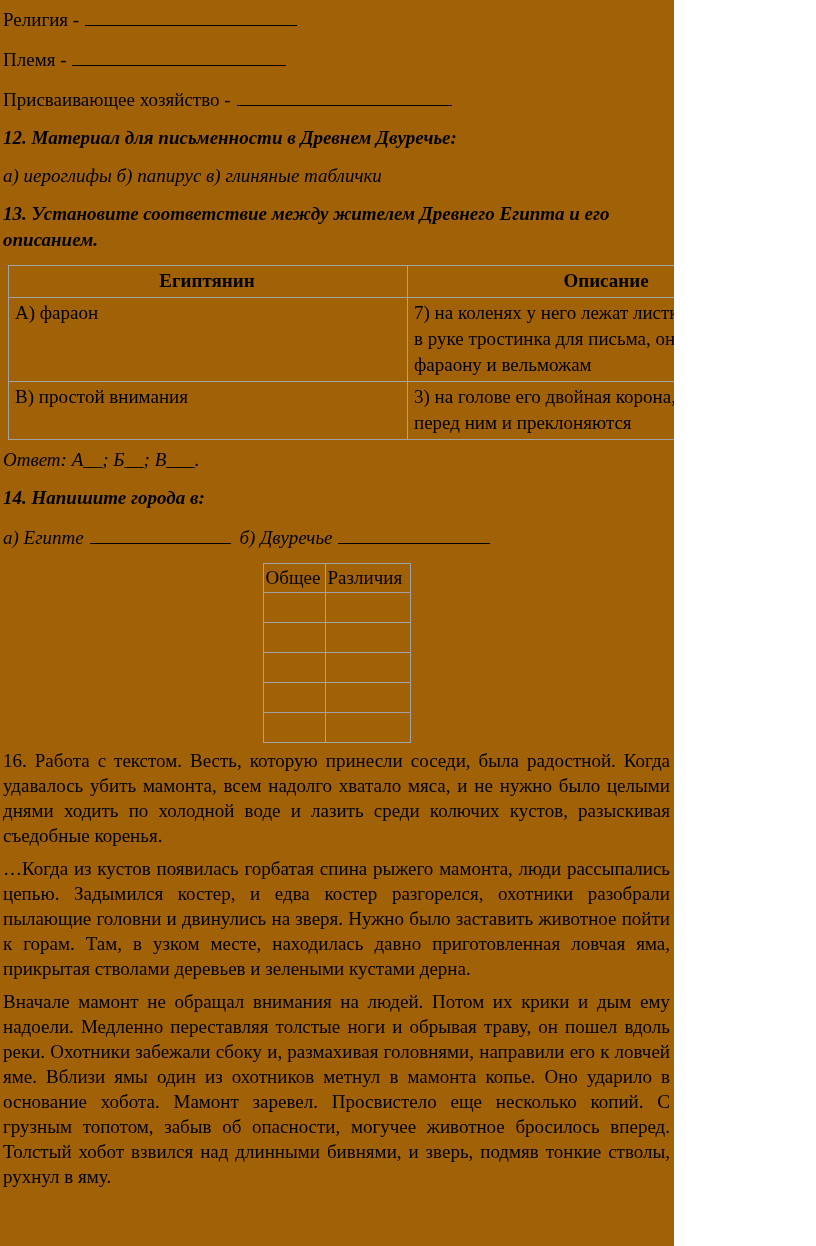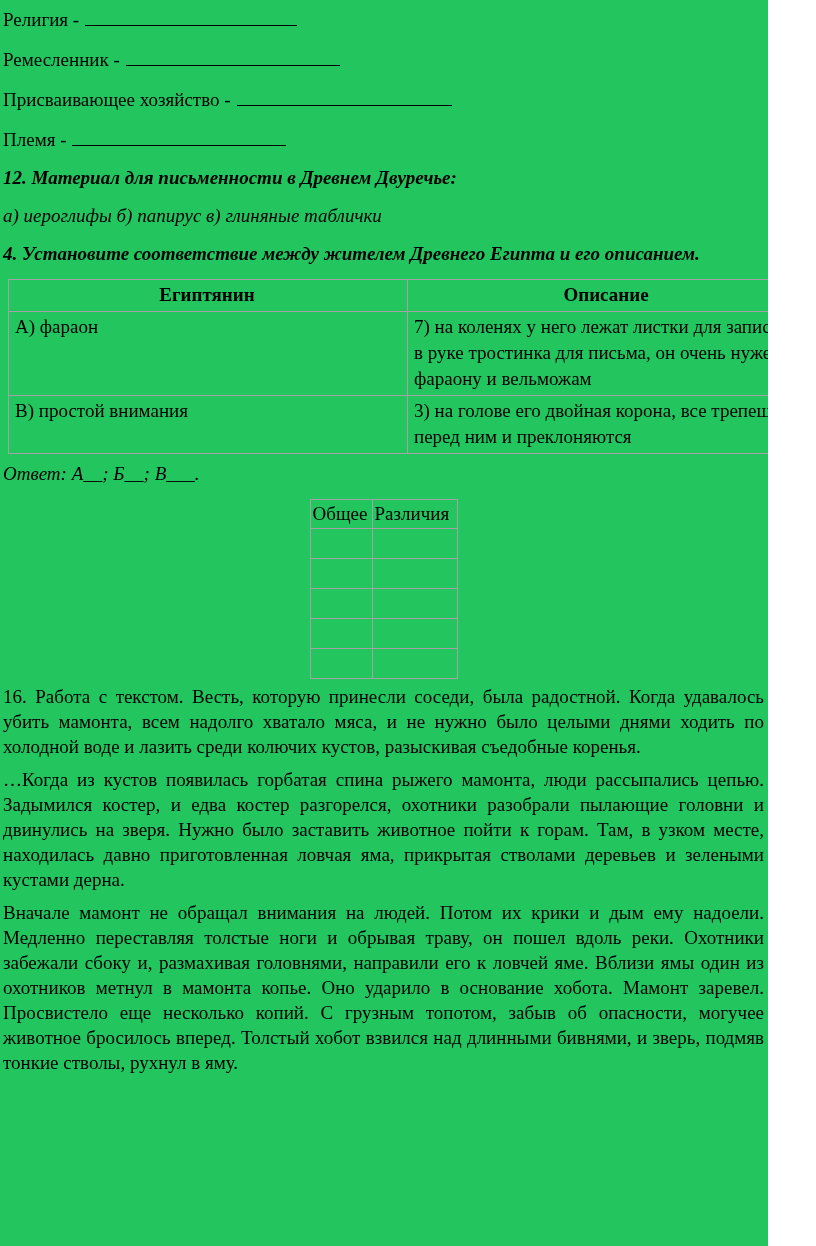--- a/index.html
+++ b/index.html
@@ -1,20 +1,20 @@
 <!DOCTYPE html>
 <html lang="ru"><head>
 <meta charset="utf-8">
 <style>
   html, body { margin: 0; padding: 0; background: #ffffff; }
   .page {
     position: relative;
-    width: 768px;
+    width: 674px;
     height: 1246px;
-    background: #22c55e;
+    background: #a16207;
     color: #000000;
     font-family: "Liberation Serif", "DejaVu Serif", serif;
     font-size: 19px;
     box-sizing: border-box;
     padding: 5px 4px 0 3px;
     overflow: hidden;
   }
   .fline { line-height: 26px; margin-bottom: 12px; white-space: nowrap; }
   .blank {
     display: inline-block;
@@ -69,33 +69,30 @@
 </style>
 </head>
 <body>
 
 <div class="page">
 
   <div class="fline">
     <span>Религия -</span><span class="blank" style="width:212px"></span>
   </div>
   <div class="fline">
-    <span>Ремесленник -</span><span class="blank" style="width:214px"></span>
+    <span>Племя -</span><span class="blank" style="width:214px"></span>
   </div>
   <div class="fline">
     <span>Присваивающее хозяйство -</span><span class="blank" style="width:215px"></span>
-  </div>
-  <div class="fline">
-    <span>Племя -</span><span class="blank" style="width:214px"></span>
   </div>
 
   <div class="qline qhead">12. Материал для письменности в Древнем Двуречье:</div>
   <div class="qline">а) иероглифы б) папирус в) глиняные таблички</div>
 
-  <div class="qline qhead">4. Установите соответствие между жителем Древнего Египта и его описанием.</div>
+  <div class="qline qhead">13. Установите соответствие между жителем Древнего Египта и его описанием.</div>
 
   <table class="match-table">
     <colgroup>
         <col class="c1">
         <col class="c2">
       </colgroup>
     <tbody>
         <tr>
       <th>Египтянин</th>
       <th>Описание</th>
@@ -106,20 +103,25 @@
     </tr>
     <tr>
       <td>В) простой внимания</td>
       <td>3) на голове его двойная корона, все трепещут перед ним и преклоняются</td>
     </tr>
   </tbody>
     </table>
 
   <div class="qline">Ответ: А__; Б__; В___.</div>
 
+  <div class="qline qhead">14. Напишите города в:</div>
+  <div class="qline">
+    <span>а) Египте</span><span class="blank" style="width:141px"></span>
+    <span style="margin-left:4px">б) Двуречье</span><span class="blank" style="width:152px"></span>
+  </div>
 
 
   <table class="compare-table">
     <colgroup>
         <col class="g1">
         <col class="g2">
       </colgroup>
     <tbody>
         <tr>
       <th>Общее</th>

